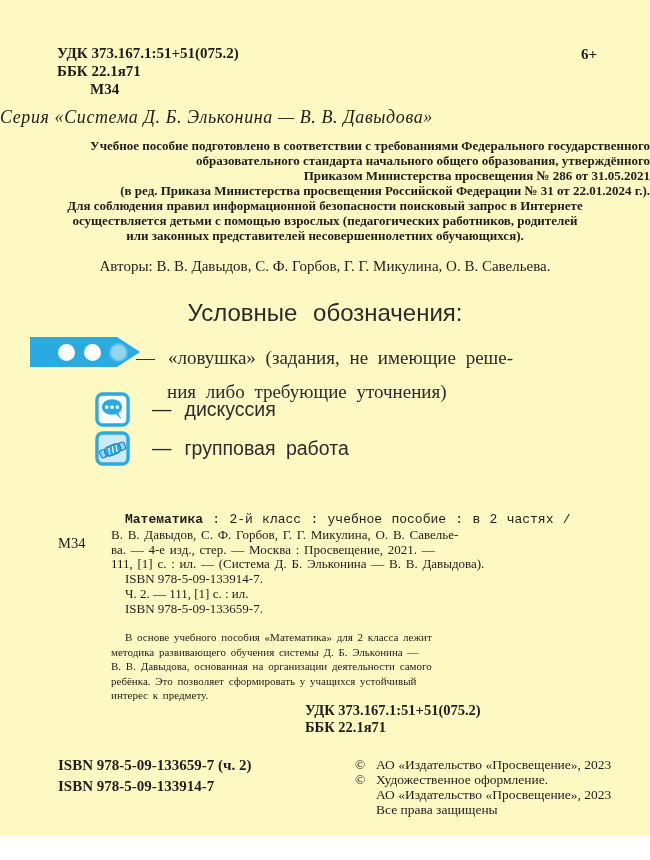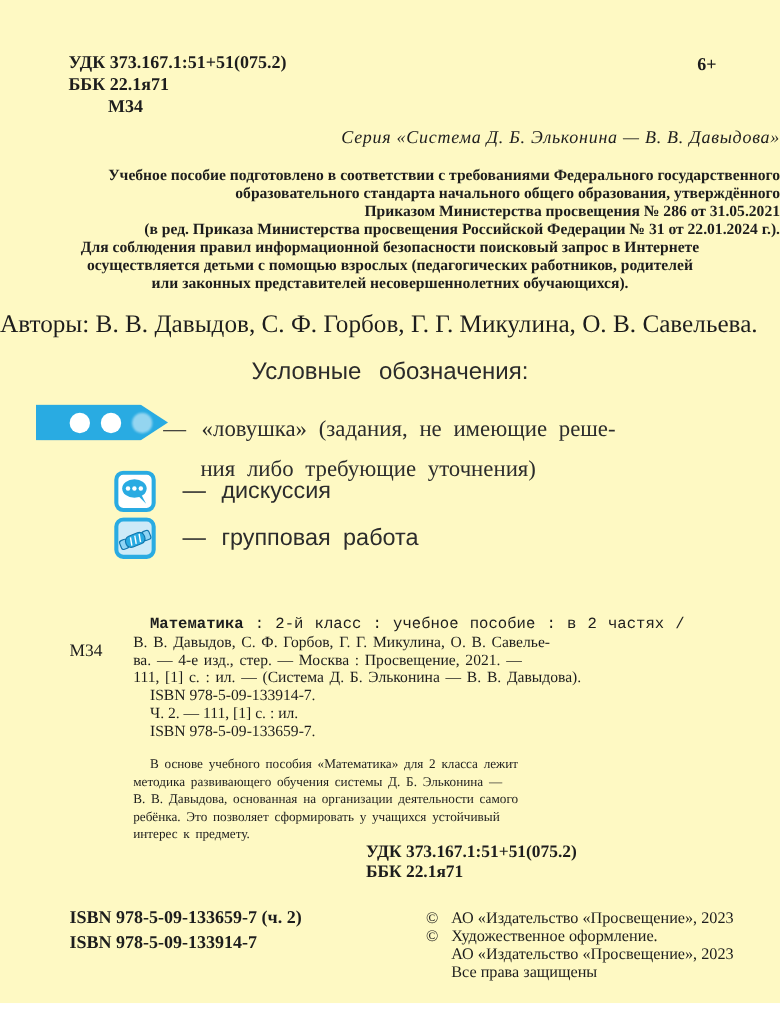--- a/index.html
+++ b/index.html
@@ -5,34 +5,34 @@
   html,body{margin:0;padding:0;background:#ffffff;}
   .page{position:relative;width:650px;height:836px;background:#fef9c3;overflow:hidden;
         font-family:"Liberation Serif",serif;color:#1d1d1d;}
 
   
   .top-codes{position:absolute;left:57px;top:44px;font-weight:bold;font-size:15px;line-height:18px;}
   .top-codes .indent{padding-left:33px;}
   .age-mark{position:absolute;right:53px;top:46px;font-weight:bold;font-size:15px;}
 
   
-  .series{position:absolute;left:0;right:0;top:107px;text-align:right;font-style:italic;
-          font-size:15px;letter-spacing:0.6px;}
+  .series{position:absolute;left:0;right:0;top:107px;text-align:left;font-style:italic;
+          font-size:18px;letter-spacing:0.6px;}
 
   
   .notice{position:absolute;left:0;right:0;text-align:center;font-weight:bold;
           font-size:13px;line-height:15px;}
   .notice1{top:138px;text-align:right;}
   .notice2{top:198px;}
 
-  .authors{position:absolute;left:0;right:0;top:258px;text-align:left;font-size:21px;}
+  .authors{position:absolute;left:0;right:0;top:258px;text-align:center;font-size:15px;}
 
   
   .legend-title{position:absolute;left:0;right:0;top:299px;text-align:center;
-                font-family:"Liberation Sans",sans-serif;font-size:20px;word-spacing:9px;color:#2b2b2b;}
+                font-family:"Liberation Sans",sans-serif;font-size:24px;word-spacing:9px;color:#2b2b2b;}
   .trap-banner{position:absolute;left:30px;top:337px;width:110px;height:30px;background:#29abe2;
                clip-path:polygon(0 0,87px 0,110px 15px,87px 30px,0 30px);
                display:flex;align-items:center;gap:9px;padding-left:28px;box-sizing:border-box;
                filter:drop-shadow(2px 3px 2px rgba(110,135,150,0.45));}
   .trap-banner .dot{width:17px;height:17px;border-radius:50%;background:#ffffff;flex:0 0 auto;}
   .trap-banner .dot.faded{opacity:0.5;filter:blur(1px);}
   .trap-text{position:absolute;left:136px;top:341px;width:420px;
              font-family:Liberation Serif, serif;font-size:19px;line-height:34px;
              word-spacing:5px;color:#2c2c2c;}
   .trap-text .dash{margin-right:13px;}

